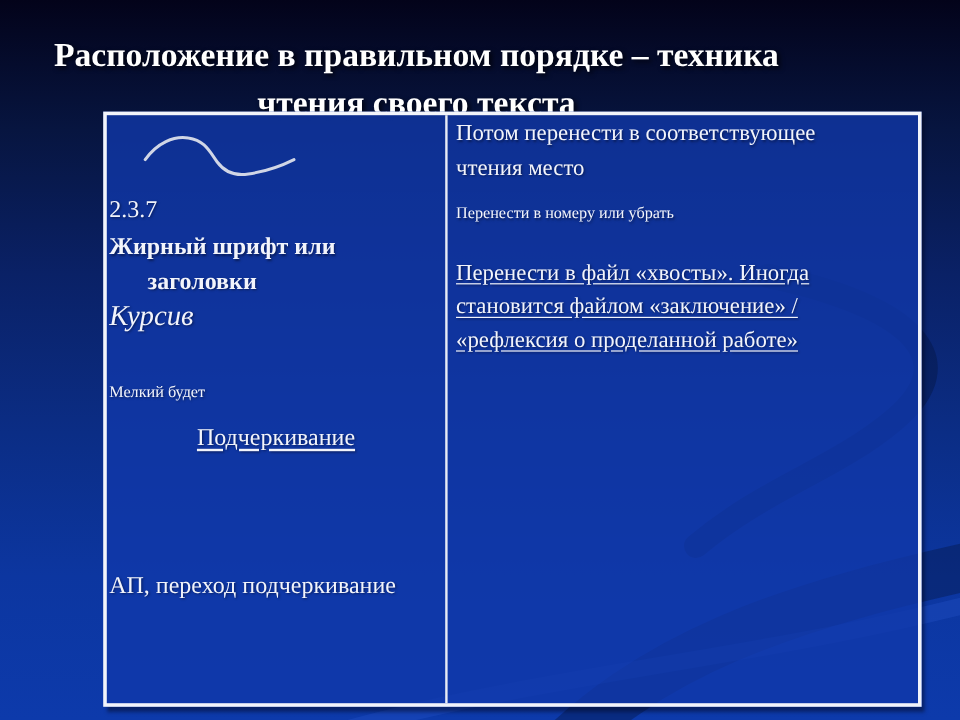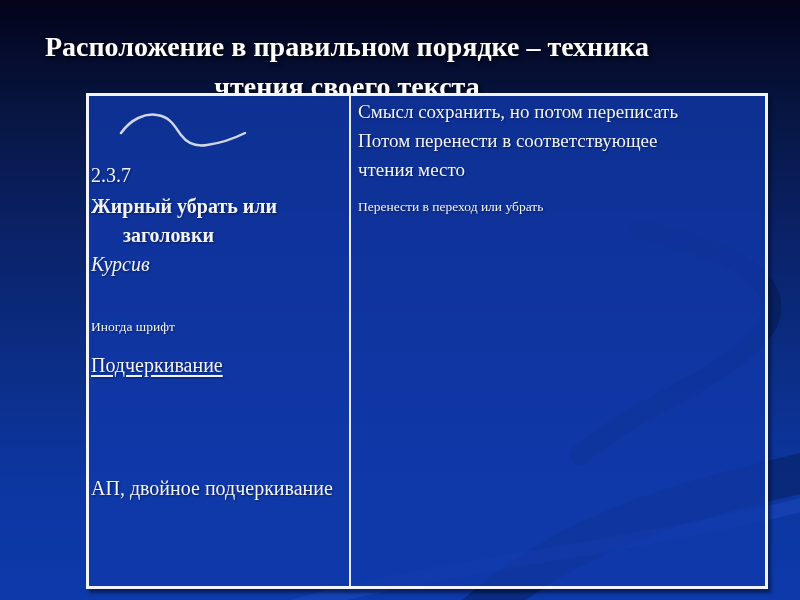--- a/index.html
+++ b/index.html
@@ -17,30 +17,30 @@
   }
   .table{
     position:absolute;left:86px;top:93px;width:682px;height:496px;
     box-sizing:border-box;display:flex;
     border:3px solid #f2f4fa;
     background:rgba(17,56,170,0.78);
     box-shadow:3px 4px 3px rgba(4,8,30,0.5);
   }
   .cell{box-sizing:border-box;color:#f2f4fb;text-shadow:1px 1px 2px rgba(0,0,10,0.45);}
   .cell p{margin:0;white-space:pre-line;}
-  .cell-left{width:262px;border-right:2px solid #e8ebf5;padding:0 2px 0 2px;}
+  .cell-left{width:284px;border-right:2px solid #e8ebf5;padding:0 2px 0 2px;}
   .cell-right{flex:1;padding:1px 4px 0 7px;font-size:19px;}
   .squiggle{display:block;margin:9px 0 0 28px;}
   .p-reg-l{font-size:20px;line-height:28px;margin-top:14px !important;}
   .p-bold-l{font-size:20px;line-height:29px;font-weight:bold;margin-top:3px !important;
             padding-left:32px;text-indent:-32px;}
-  .p-italic-l{font-size:20px;line-height:29px;font-style:italic;}
+  .p-italic-l{font-size:24px;line-height:29px;font-style:italic;}
   .p-small-l{font-size:13.5px;line-height:18px;margin-top:39px !important;}
   .p-under-l{font-size:20px;line-height:30px;margin-top:14px !important;
-             text-decoration:underline;text-underline-offset:3px;}
+             text-decoration:underline;text-underline-offset:3px;text-align:center;}
   .p-last-l{font-size:20px;line-height:30px;margin-top:93px !important;}
   .p1-r{line-height:29px;}
   .p2-r{line-height:29px;}
   .p3-r{line-height:29px;font-weight:bold;margin-top:2px !important;}
   .p4-r{line-height:29px;font-style:italic;margin-top:2px !important;}
   .p5-r{font-size:13.5px;line-height:18px;margin-top:14px !important;}
   .p6-r{line-height:28px;margin-top:27px !important;text-decoration:underline;text-underline-offset:3px;}
   .p7-r{line-height:29px;margin-top:30px !important;}
 </style>
 </head>
@@ -57,29 +57,31 @@
   <h1 class="title">Расположение в правильном порядке – техника
 чтения своего текста</h1>
 
   <div class="table">
 
     <div class="cell cell-left">
       <svg class="squiggle" width="130" height="42" viewBox="0 0 130 42" xmlns="http://www.w3.org/2000/svg">
         <path d="M 2 28 C 12 14 26 8 38 10 C 52 12 56 22 62 30 C 68 38 76 42 88 40 C 102 38 116 33 126 28" fill="none" stroke="#d0d6e6" stroke-width="2.5" stroke-linecap="round"></path>
       </svg>
       <p class="p-reg-l">2.3.7</p>
-      <p class="p-bold-l">Жирный убрать или
+      <p class="p-bold-l">Жирный шрифт или
 заголовки</p>
       <p class="p-italic-l">Курсив</p>
-      <p class="p-small-l">Иногда шрифт</p>
+      <p class="p-small-l">Мелкий будет</p>
       <p class="p-under-l">Подчеркивание</p>
-      <p class="p-last-l">АП, двойное подчеркивание</p>
+      <p class="p-last-l">АП, переход подчеркивание</p>
     </div>
 
     <div class="cell cell-right">
-      <p class="p1-r">Смысл сохранить, но потом переписать</p>
       <p class="p2-r">Потом перенести в соответствующее
 чтения место</p>
-      <p class="p5-r">Перенести в переход или убрать</p>
+      <p class="p5-r">Перенести в номеру или убрать</p>
+      <p class="p6-r">Перенести в файл «хвосты». Иногда
+становится файлом «заключение» /
+«рефлексия о проделанной работе»</p>
     </div>
 
   </div>
 </div>
 
 </body></html>

